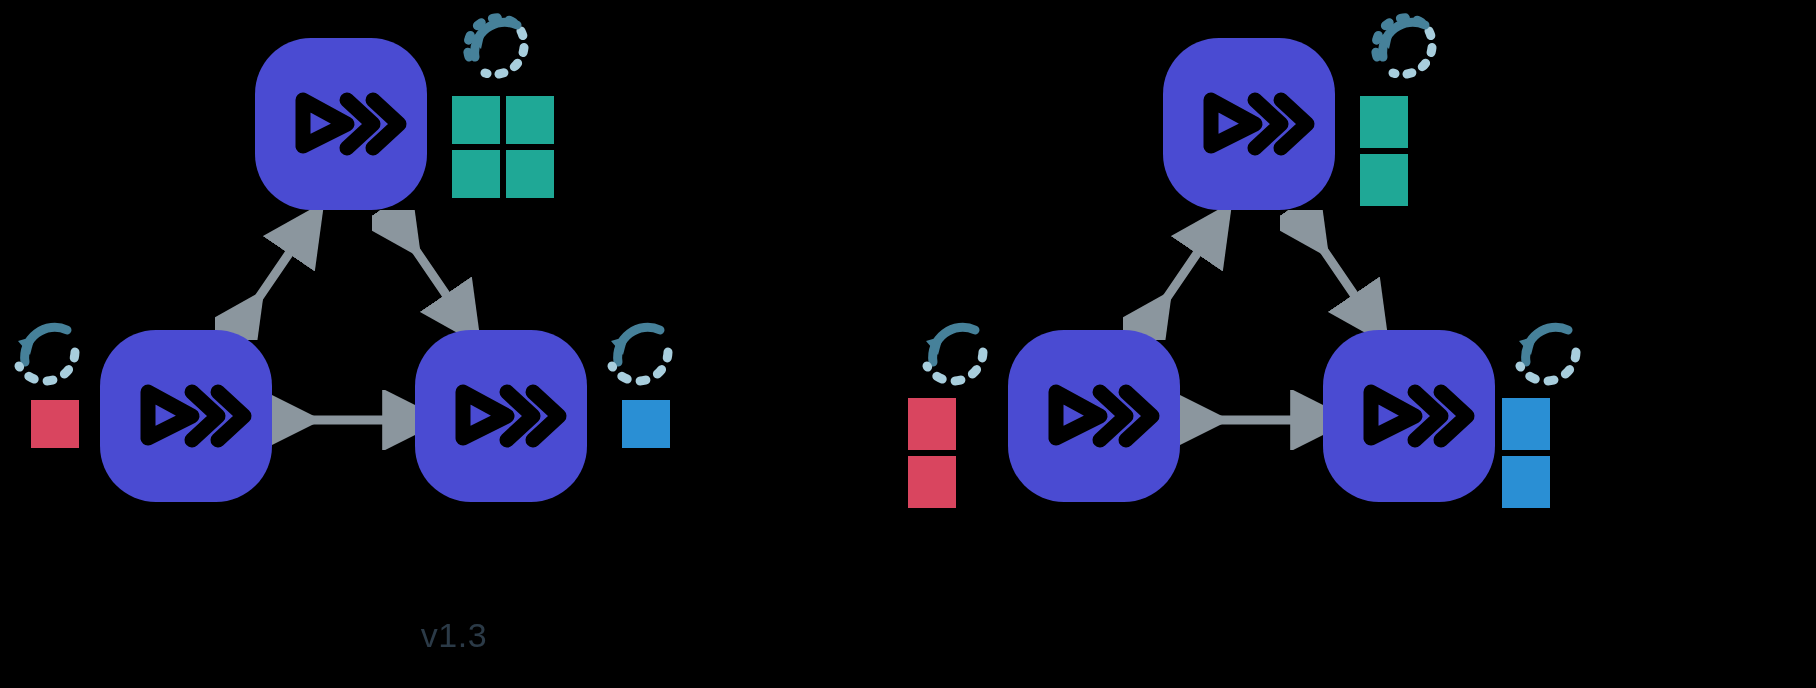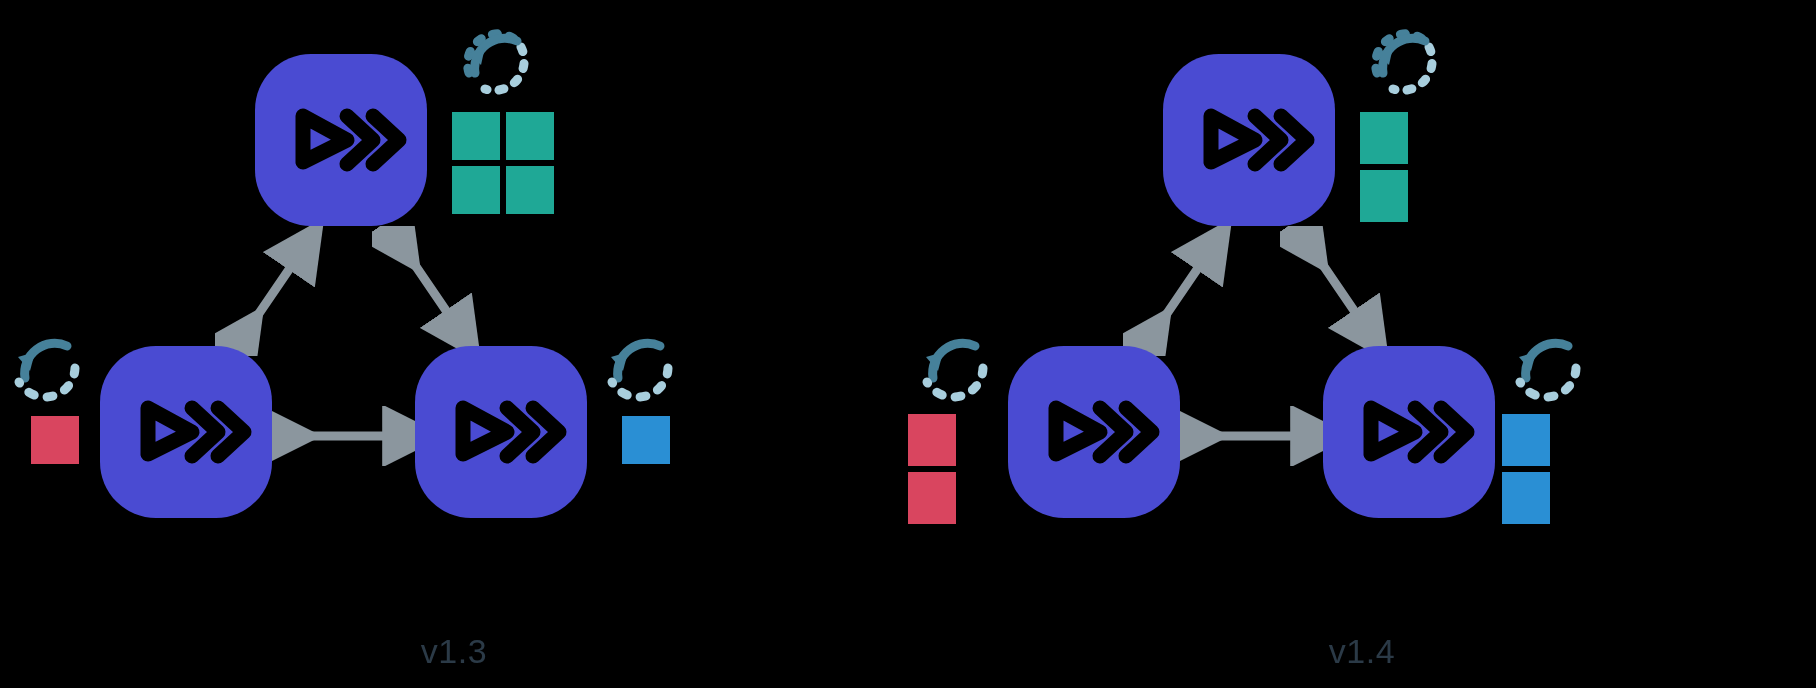--- a/index.html
+++ b/index.html
@@ -1,18 +1,18 @@
 <!DOCTYPE html>
 <html><head>
 <meta charset="utf-8">
 <style>
   html,body{margin:0;padding:0;background:#000;}
   body{width:1816px;height:688px;overflow:hidden;font-family:"Liberation Sans",sans-serif;}
   .stage{position:relative;width:1816px;height:688px;background:#000;}
-  .panel{position:absolute;top:16px;width:908px;height:631px;}
+  .panel{position:absolute;top:0;width:908px;height:631px;}
   .panel.left{left:0;}
   .panel.right{left:908px;}
 
   
   .node{position:absolute;width:172px;height:172px;border-radius:56px;background:#4a4bd2;}
   .node svg{position:absolute;left:0;top:0;width:172px;height:172px;}
 
   .node.top{left:255px;top:38px;}
   .node.bl{left:100px;top:330px;}
   .node.br{left:415px;top:330px;}
@@ -241,16 +241,15 @@
     </div>
     <div class="blocks red-col" style="left:0px;top:398px;">
       <div class="blk" style="background:#d9455f"></div>
       <div class="blk" style="background:#d9455f"></div>
     </div>
     <div class="blocks blue-col" style="left:594px;top:398px;">
       <div class="blk" style="background:#2a8fd4"></div>
       <div class="blk" style="background:#2a8fd4"></div>
     </div>
 
-    <div class="caption">v1.4</div>
   </div>
 
 </div>
 
 </body></html>

